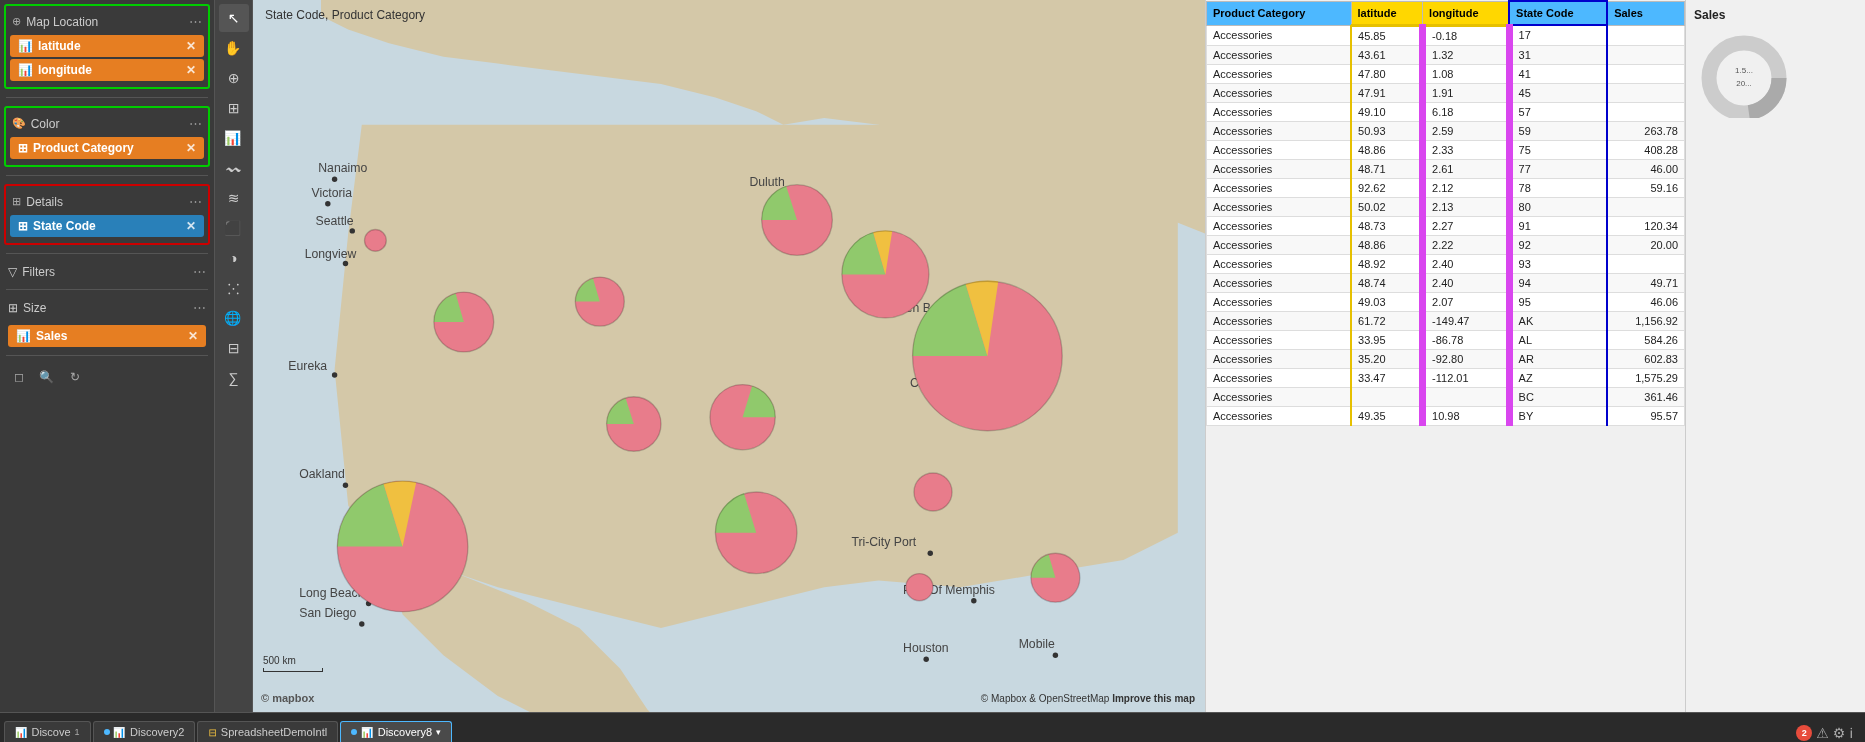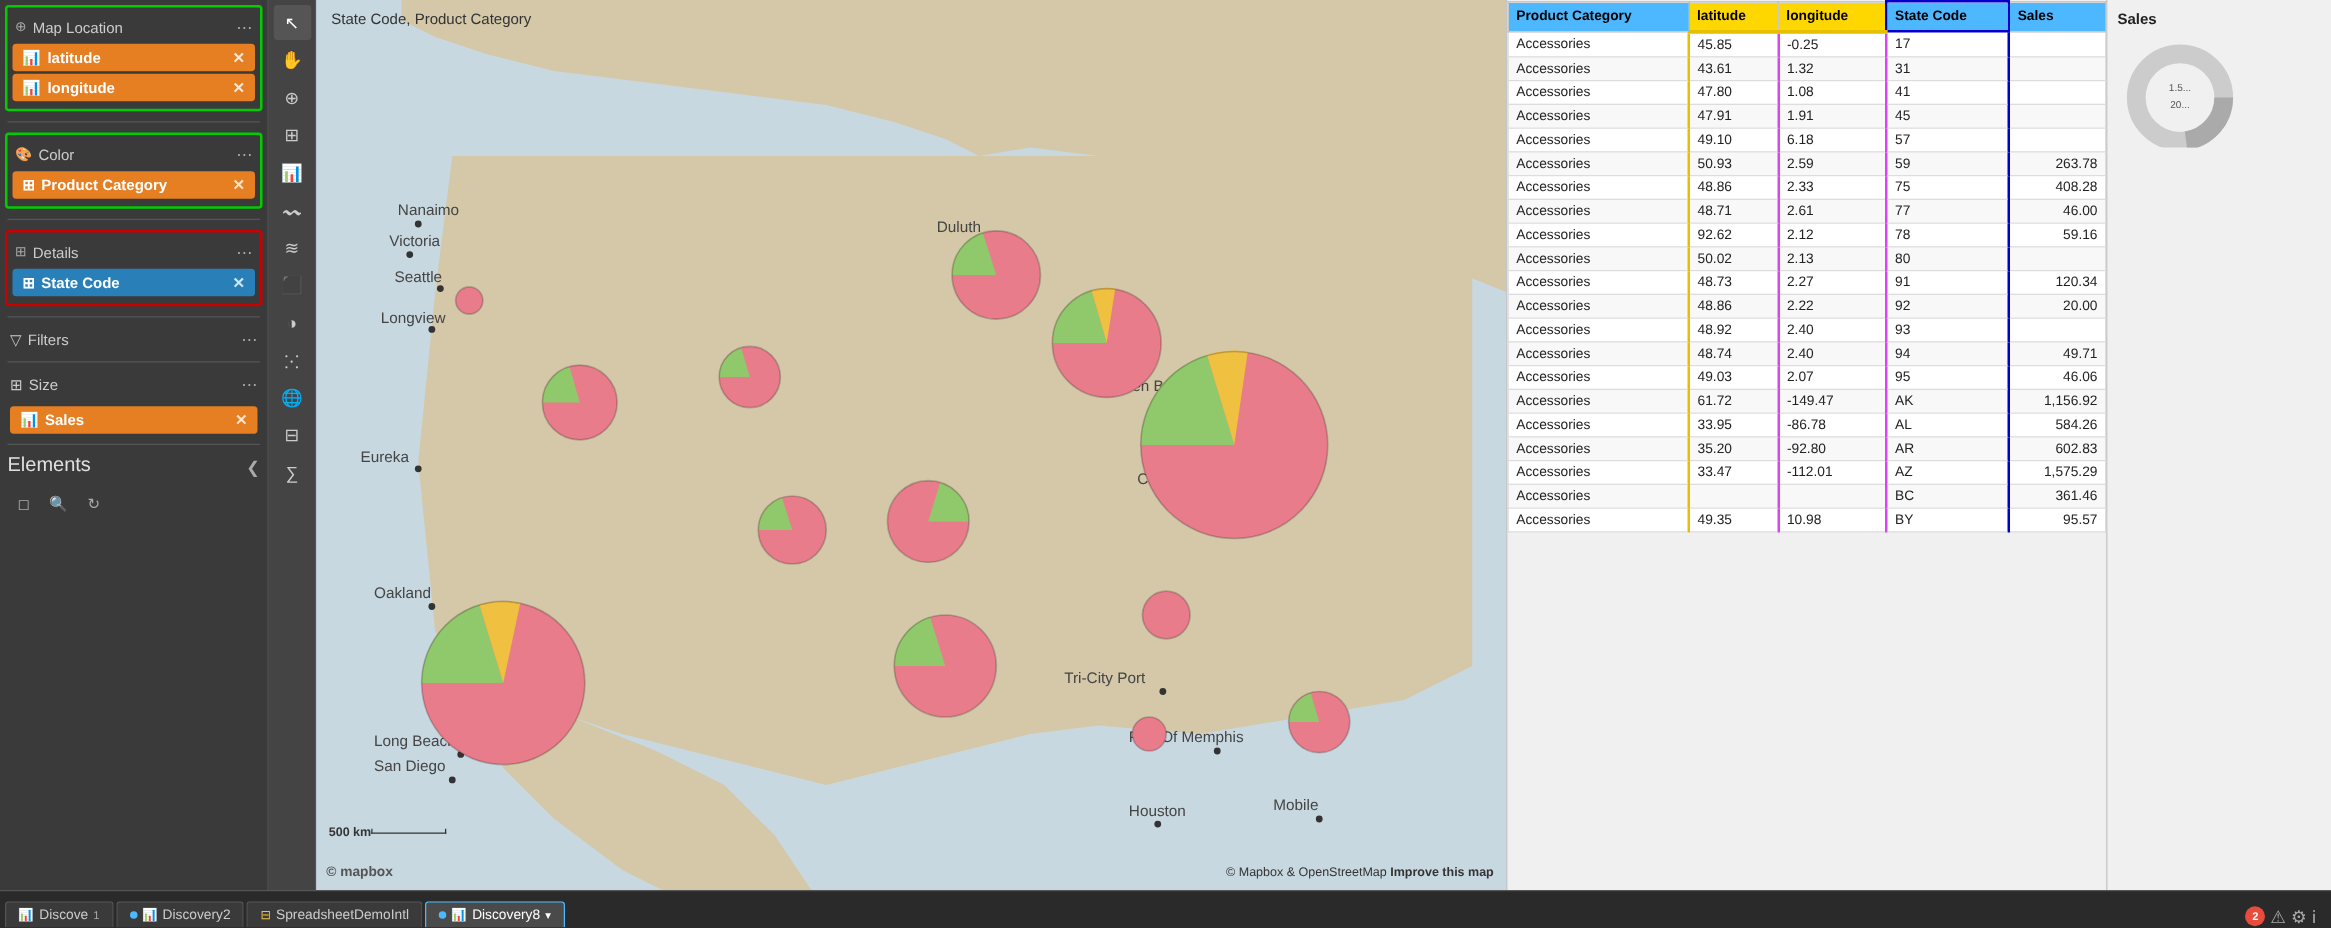--- a/index.html
+++ b/index.html
@@ -154,24 +154,24 @@
     .map-svg {
       width: 100%;
       height: 100%;
     }
 
     .map-scale {
       position: absolute;
       bottom: 40px;
       left: 10px;
       display: flex;
+      flex-direction: column;
       align-items: flex-start;
       font-size: 10px;
       color: #333;
-      font-weight: bold;
     }
     .scale-bar {
       width: 60px;
       height: 4px;
       border: 1px solid #333;
       border-top: none;
       margin-top: 2px;
     }
 
     .mapbox-logo {
@@ -222,21 +222,21 @@
     .data-table th.yellow-header { background: #ffd700; border-bottom: 3px solid #e6c000; }
     .data-table th.blue-header { background: #4db8ff; }
     .data-table td {
       padding: 3px 6px;
       border: 1px solid #ddd;
       background: #fff;
       color: #222;
       white-space: nowrap;
     }
     .data-table tr:nth-child(even) td { background: #f8f8f8; }
-    .data-table td.yellow-col { border-left: 2px solid #e6c000; border-right: 2px solid #d946ef; }
+    .data-table td.yellow-col { border-left: 2px solid #e6c000; border-right: 7px solid #d946ef; }
     .data-table td.blue-outlined { border-left: 2px solid #0000cc; border-right: 2px solid #0000cc; }
 
     
     .legend-panel {
       width: 180px;
       background: #f0f0f0;
       padding: 8px;
       border-left: 1px solid #ccc;
       flex-shrink: 0;
       overflow-y: auto;
@@ -460,24 +460,20 @@
         <div class="chip-left">
           <span>📊</span>
           <span>Sales</span>
         </div>
         <span class="close-btn">✕</span>
       </div>
     </div>
 
     <div class="divider"></div>
 
-    <div class="elements-section">
-      <span>Elements</span>
-      <span style="cursor:pointer;color:#aaa;font-size:13px;">❮</span>
-    </div>
     <div class="elements-icons">
       <div class="elem-icon-btn">◻</div>
       <div class="elem-icon-btn">🔍</div>
       <div class="elem-icon-btn">↻</div>
     </div>
   </div>
 
   <div class="toolbar-strip">
     <div class="toolbar-btn active">↖</div>
     <div class="toolbar-btn">✋</div>
@@ -650,21 +646,21 @@
           <th class="yellow-header">latitude</th>
           <th class="yellow-header">longitude</th>
           <th style="background:#4db8ff;border:2px solid #0000cc;color:#000;padding:5px 6px;font-weight:600;font-size:11px;text-align:left;position:sticky;top:0;z-index:5;">State Code</th>
           <th class="blue-header">Sales</th>
         </tr>
       </thead>
       <tbody id="table-body">
       <tr>
     <td>Accessories</td>
     <td class="yellow-col">45.85</td>
-    <td class="yellow-col">-0.25</td>
+    <td class="yellow-col">-0.18</td>
     <td class="blue-outlined">17</td>
     <td style="text-align:right;"></td>
   </tr>
           <tr>
     <td>Accessories</td>
     <td class="yellow-col">43.61</td>
     <td class="yellow-col">1.32</td>
     <td class="blue-outlined">31</td>
     <td style="text-align:right;"></td>
   </tr>

